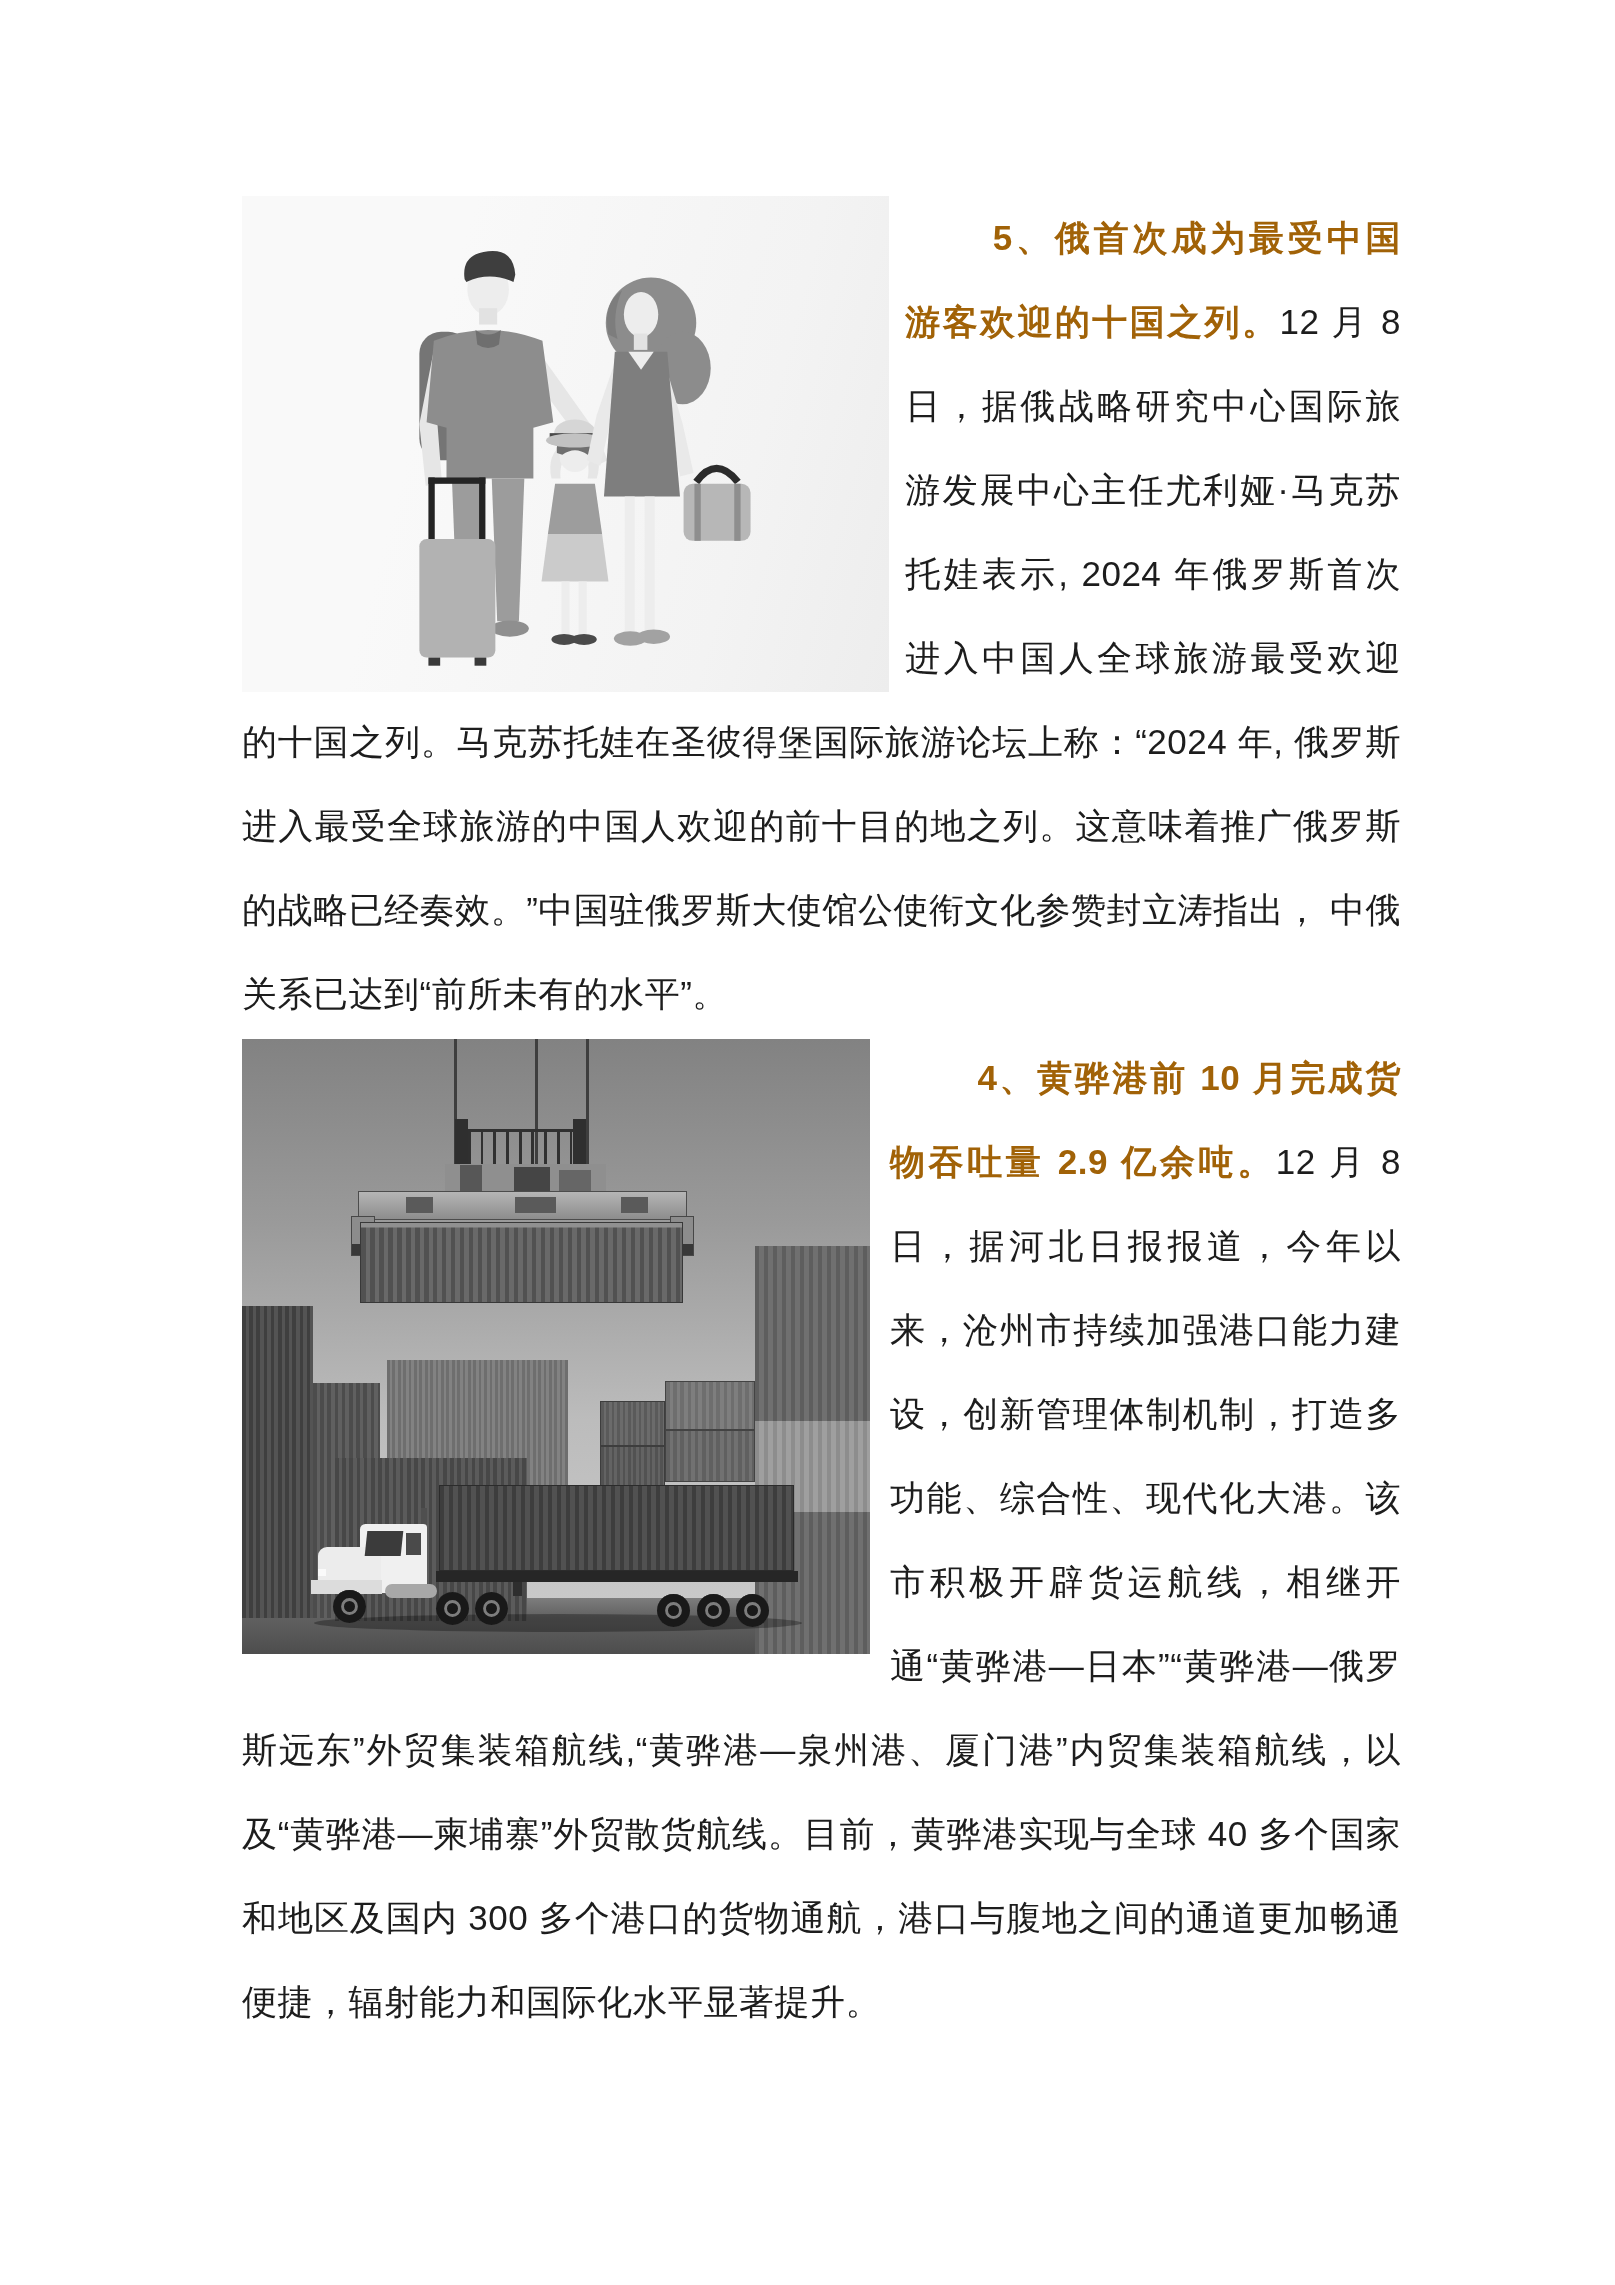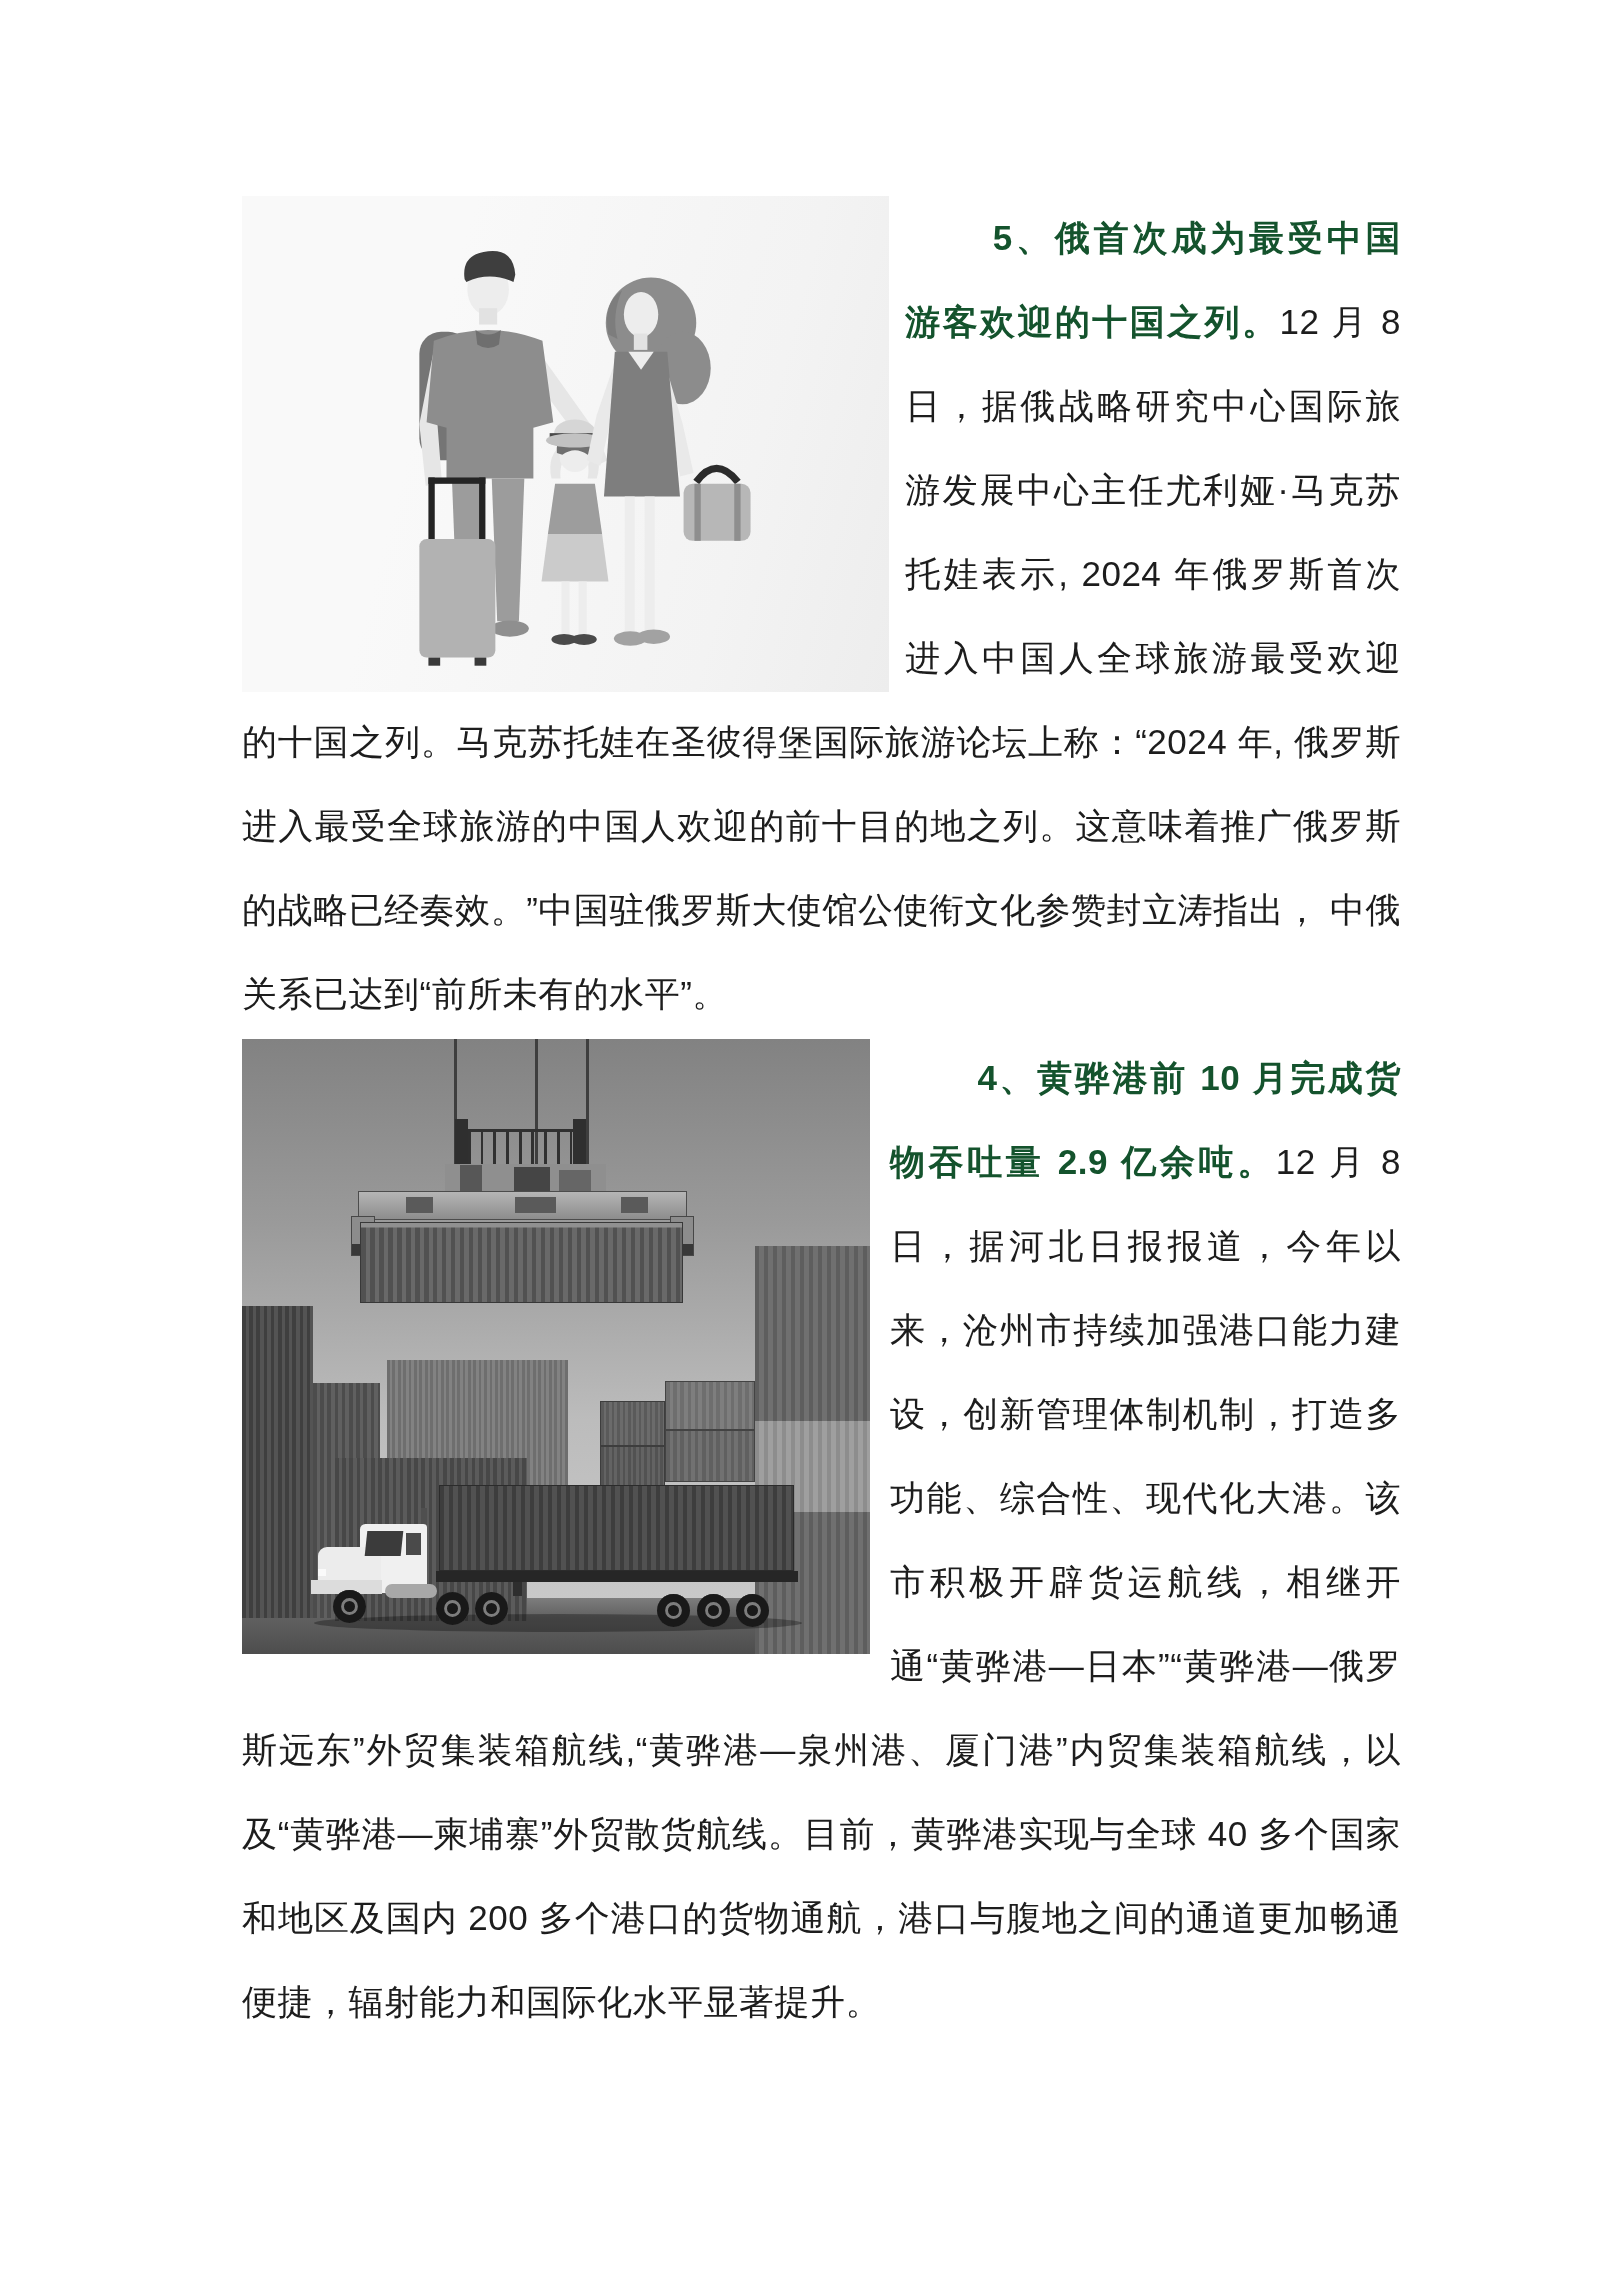--- a/index.html
+++ b/index.html
@@ -16,21 +16,21 @@
   .news-item::after{content:"";display:block;clear:both;}
   .news-item p{
     margin:0;
     font-size:35px;
     line-height:84px;
     color:#1d1d1d;
     text-align:justify;
     text-indent:2.5em;
     letter-spacing:0.5px;
   }
-  .lede{font-weight:700;color:#14532d;}
+  .lede{font-weight:700;color:#a16207;}
 
   
   .figure-family{
     float:left;
     width:647px;height:496px;
     margin:0 16.3px 5.4px 0;
     background:linear-gradient(105deg,#f9f9f9 30%,#f3f3f3 75%,#ededed 100%);
   }
   .figure-family svg{display:block;width:647px;height:496px;}
 
@@ -229,17 +229,17 @@
       <div class="bumper"></div>
       <div class="headlight"></div>
       <div class="tank"></div>
       <div class="wheel" style="left:91px;top:551px;"></div>
       <div class="wheel" style="left:194px;top:553px;"></div>
       <div class="wheel" style="left:233px;top:553px;"></div>
       <div class="wheel" style="left:415px;top:555px;"></div>
       <div class="wheel" style="left:455px;top:555px;"></div>
       <div class="wheel" style="left:494px;top:555px;"></div>
     </div>
-    <p><span class="lede">4、黄骅港前 10 月完成货物吞吐量 2.9 亿余吨。</span><span>12 月 8 日，据河北日报报道，今年以来，沧州市持续加强港口能力建设，创新管理体制机制，打造多功能、综合性、现代化大港。该市积极开辟货运航线，相继开通“黄骅港—日本”“黄骅港—俄罗斯远东”外贸集装箱航线,“黄骅港—泉州港、厦门港”内贸集装箱航线，以及“黄骅港—柬埔寨”外贸散货航线。目前，黄骅港实现与全球 40 多个国家和地区及国内 200 多个港口的货物通航，港口与腹地之间的通道更加畅通便捷，辐射能力和国际化水平显著提升。</span></p>
+    <p><span class="lede">4、黄骅港前 10 月完成货物吞吐量 2.9 亿余吨。</span><span>12 月 8 日，据河北日报报道，今年以来，沧州市持续加强港口能力建设，创新管理体制机制，打造多功能、综合性、现代化大港。该市积极开辟货运航线，相继开通“黄骅港—日本”“黄骅港—俄罗斯远东”外贸集装箱航线,“黄骅港—泉州港、厦门港”内贸集装箱航线，以及“黄骅港—柬埔寨”外贸散货航线。目前，黄骅港实现与全球 40 多个国家和地区及国内 300 多个港口的货物通航，港口与腹地之间的通道更加畅通便捷，辐射能力和国际化水平显著提升。</span></p>
   </div>
 
 </div>
 
 
 </body></html>

